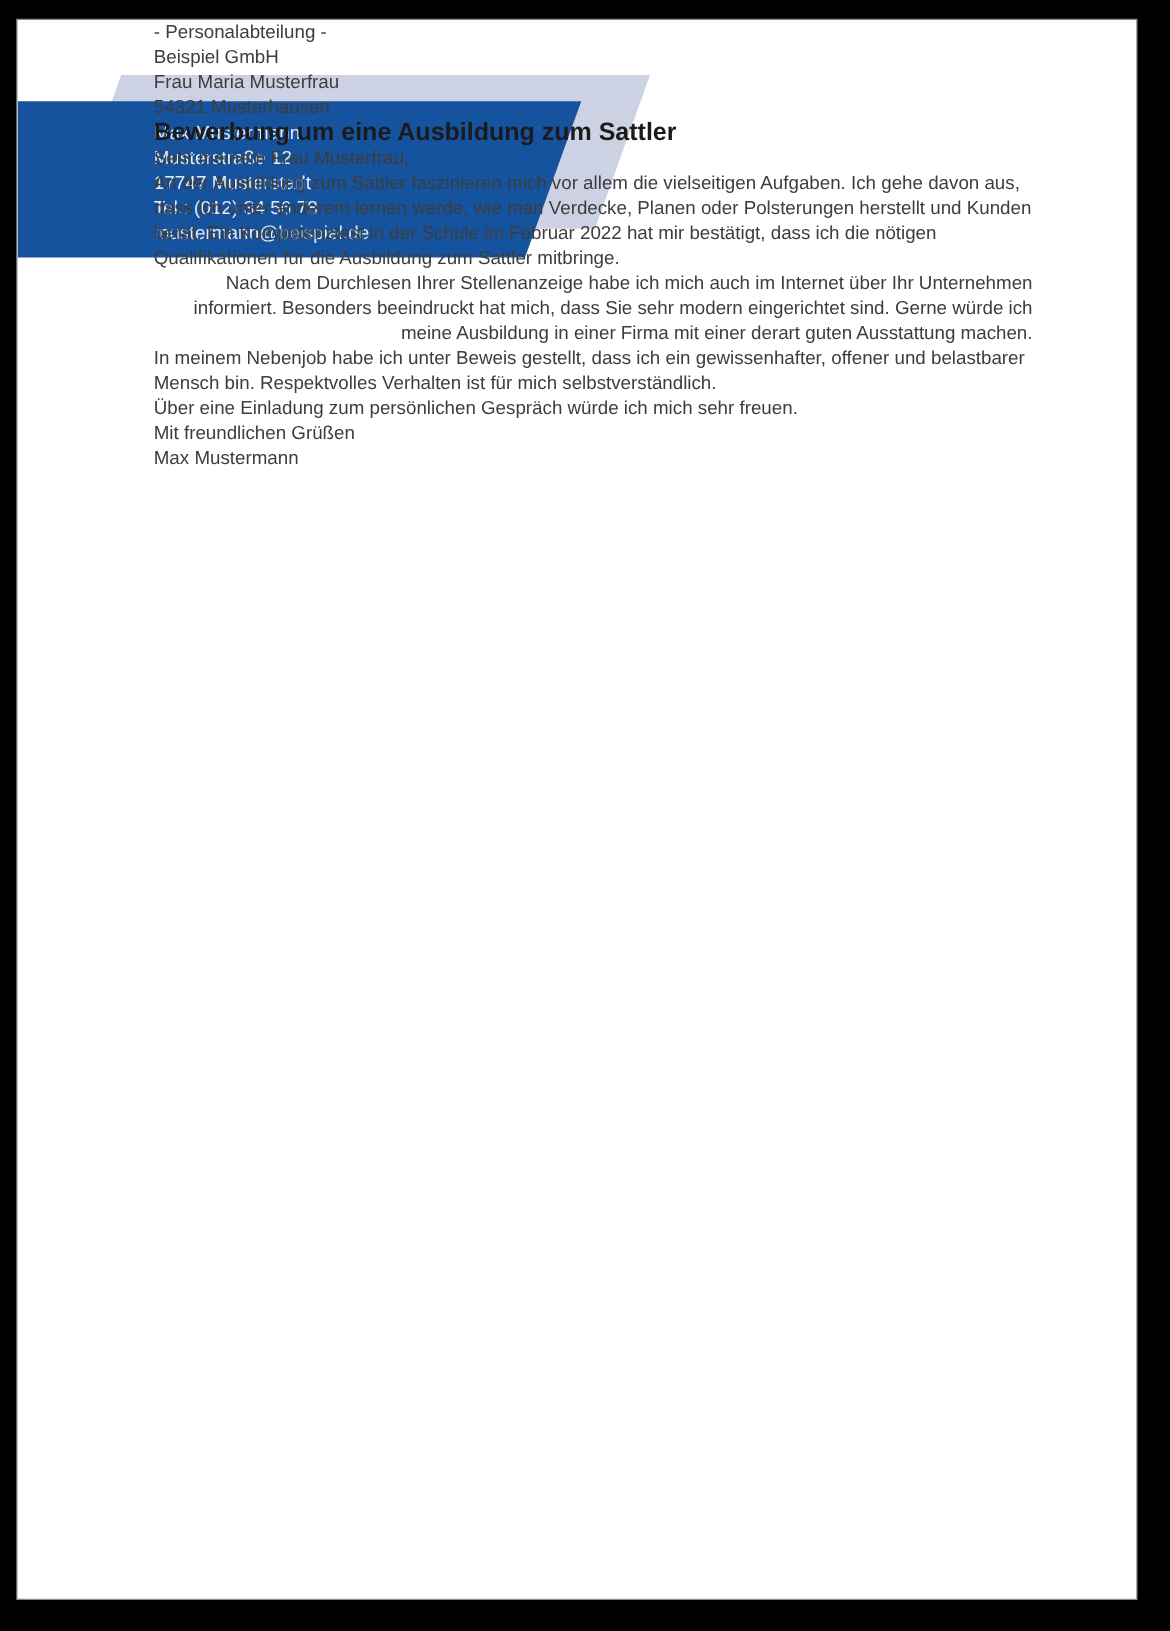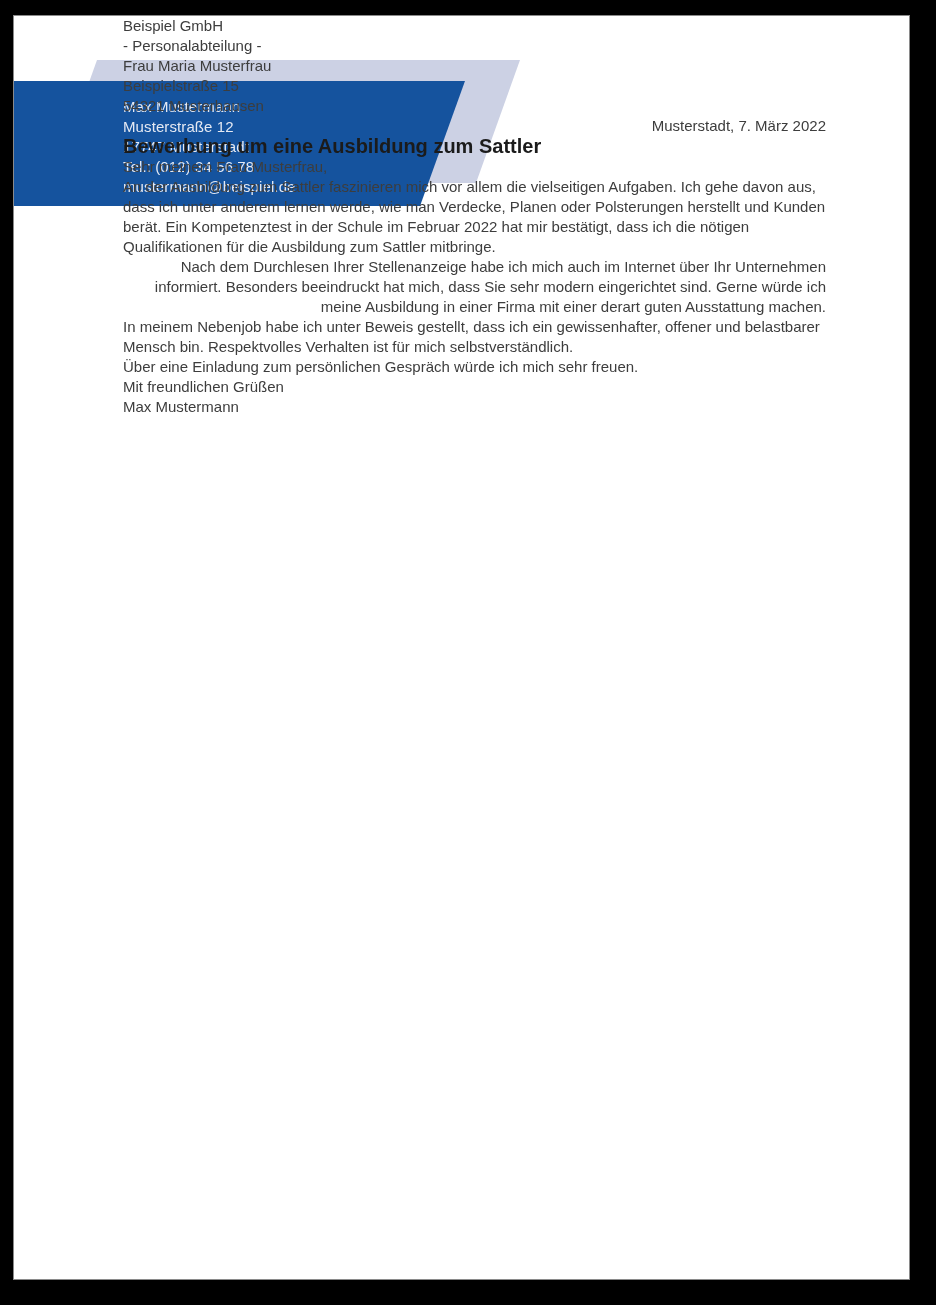--- a/index.html
+++ b/index.html
@@ -87,28 +87,26 @@
       <div>Max Mustermann</div>
       <div>Musterstraße 12</div>
       <div>17747 Musterstadt</div>
       <div>Tel.: (012) 34 56 78</div>
       <div>mustermann@beispiel.de</div>
     </div>
 
     <div class="content">
 
       <div class="recipient">
+        <div>- Personalabteilung -</div>
         <div>Beispiel GmbH</div>
-        <div>- Personalabteilung -</div>
         <div>Frau Maria Musterfrau</div>
-        <div>Beispielstraße 15</div>
         <div>54321 Musterhausen</div>
       </div>
 
-      <div class="dateline">Musterstadt, 7. März 2022</div>
 
       <div class="subject">Bewerbung um eine Ausbildung zum Sattler</div>
 
       <div class="salutation">Sehr meinem Frau Musterfrau,</div>
 
       <p class="para-2">An der Ausbildung zum Sattler faszinieren mich vor allem die vielseitigen Aufgaben. Ich gehe davon aus, dass ich unter anderem lernen werde, wie man Verdecke, Planen oder Polsterungen herstellt und Kunden berät. Ein Kompetenztest in der Schule im Februar 2022 hat mir bestätigt, dass ich die nötigen Qualifikationen für die Ausbildung zum Sattler mitbringe.</p>
       <p class="para-3">Nach dem Durchlesen Ihrer Stellenanzeige habe ich mich auch im Internet über Ihr Unternehmen informiert. Besonders beeindruckt hat mich, dass Sie sehr modern eingerichtet sind. Gerne würde ich meine Ausbildung in einer Firma mit einer derart guten Ausstattung machen.</p>
       <p class="para-4">In meinem Nebenjob habe ich unter Beweis gestellt, dass ich ein gewissenhafter, offener und belastbarer Mensch bin. Respektvolles Verhalten ist für mich selbstverständlich.</p>
       <p class="para-5">Über eine Einladung zum persönlichen Gespräch würde ich mich sehr freuen.</p>
 

